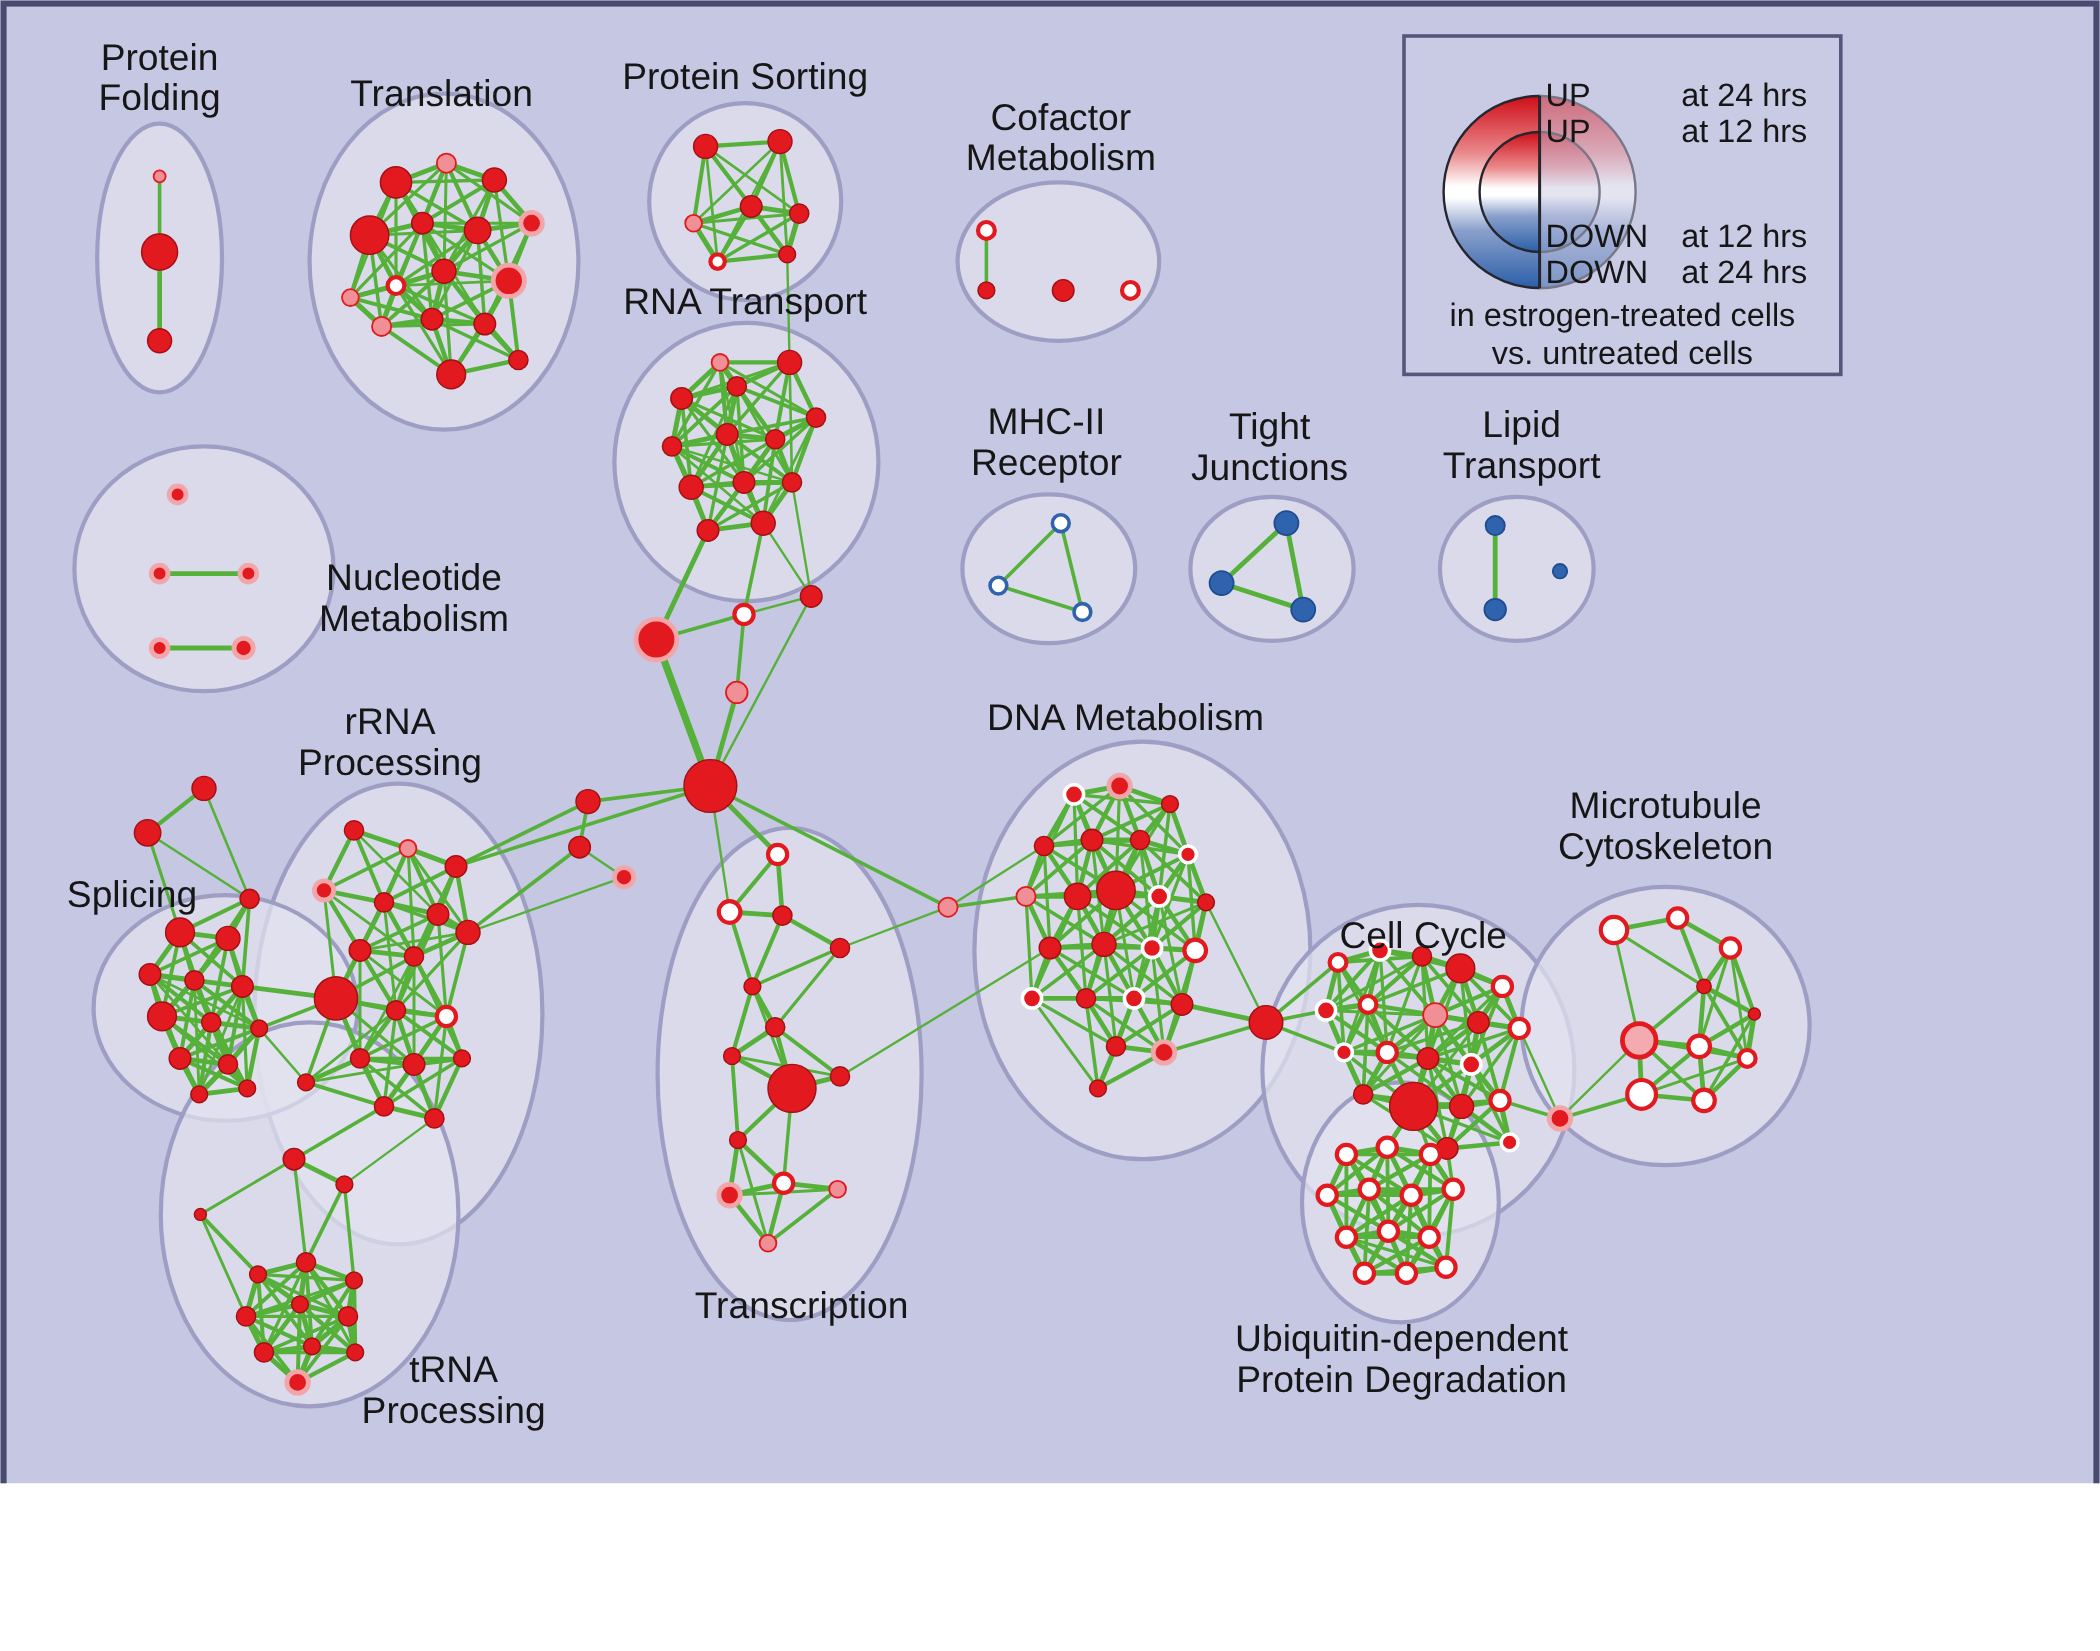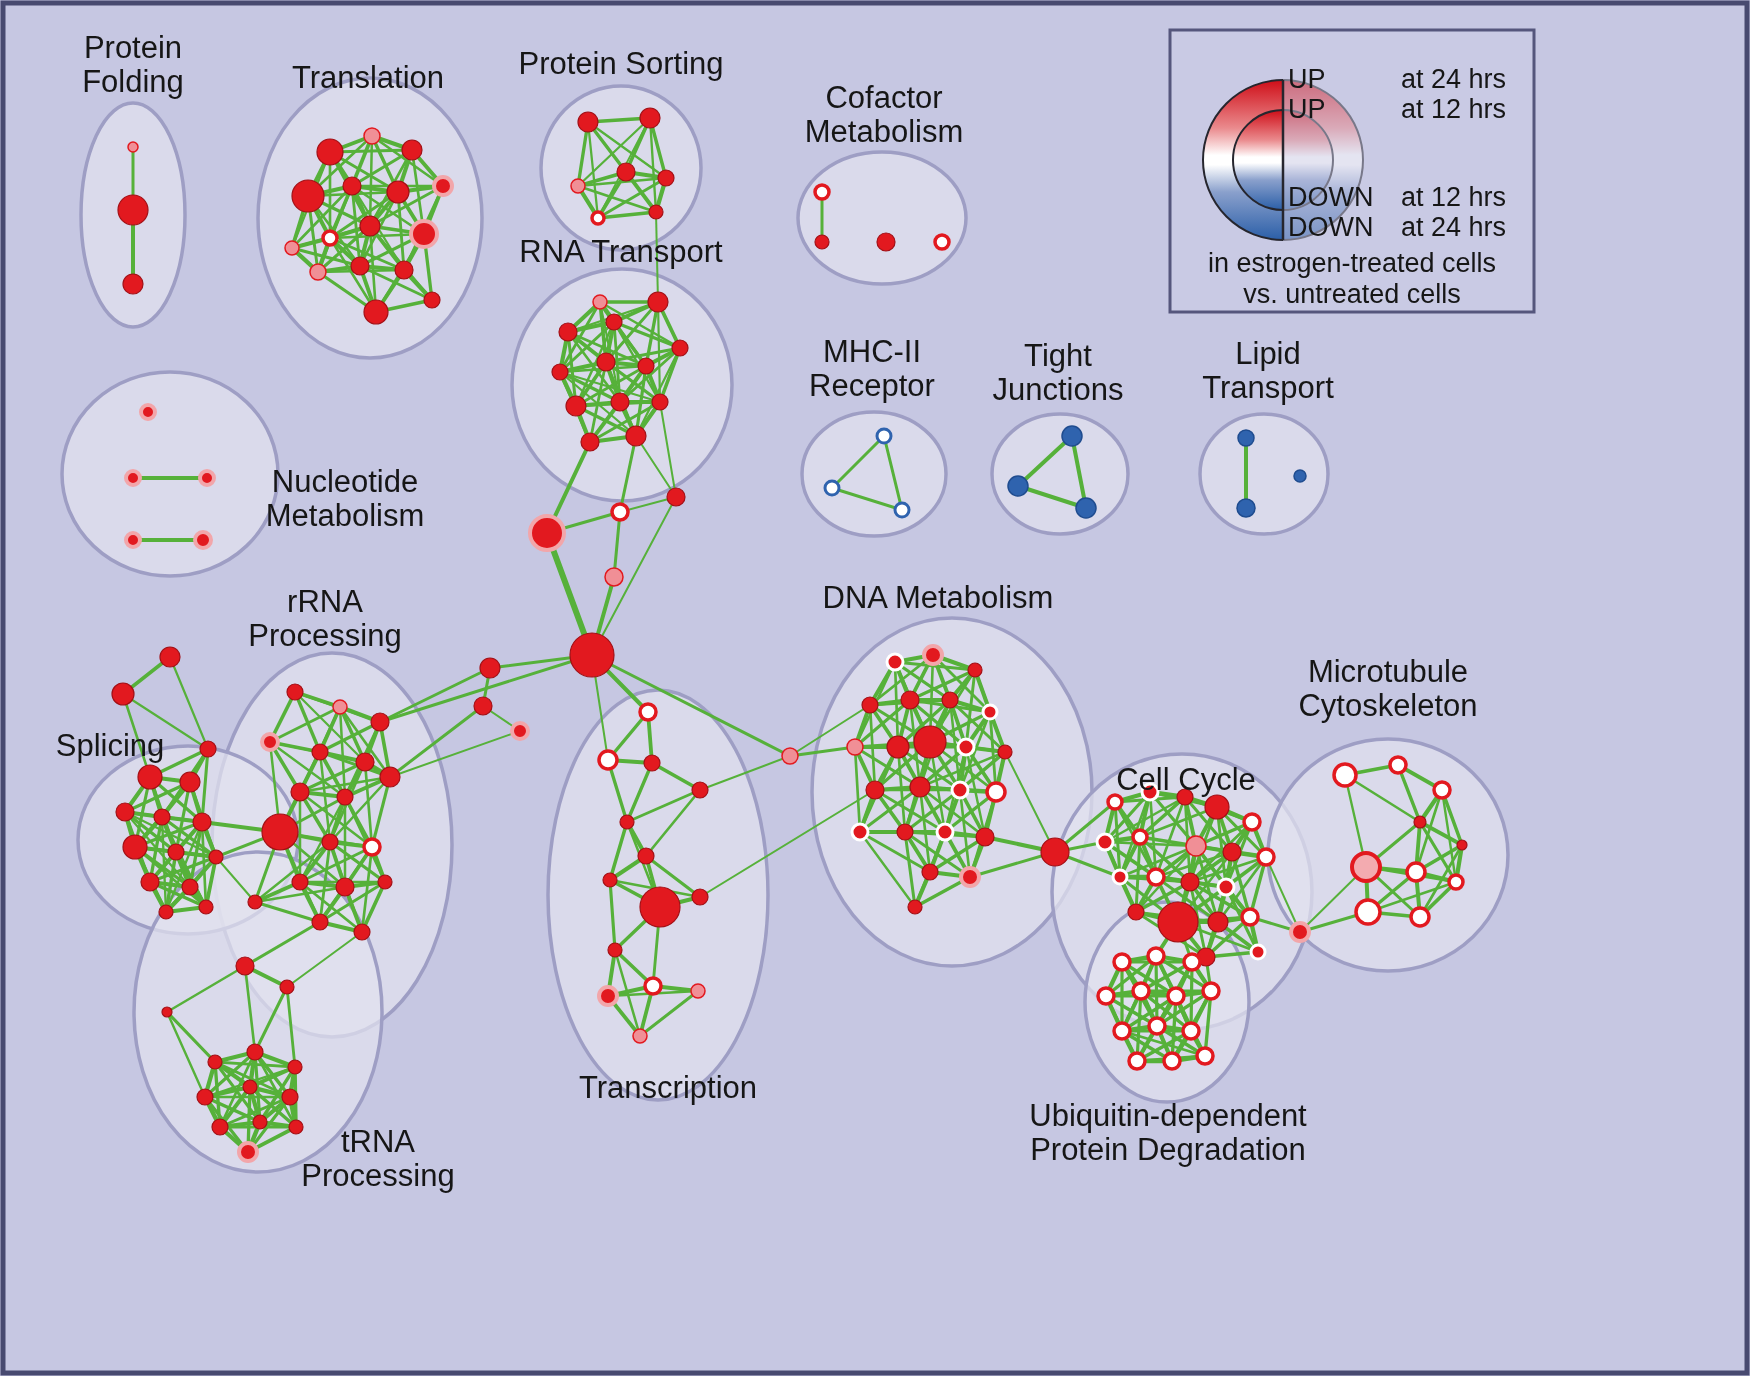--- a/index.html
+++ b/index.html
@@ -1,16 +1,16 @@
 <!DOCTYPE html>
 <html><head>
 <meta charset="utf-8">
 <style>
   html, body { margin: 0; padding: 0; background: #ffffff; }
-  #figure-wrap { width: 1750px; height: 1376px; }
+  #figure-wrap { width: 1750px; height: 1236px; }
   svg { display: block; font-family: "Liberation Sans", sans-serif; }
   text { fill: #161616; }
 </style>
 </head>
 <body>
 
 <div id="figure-wrap">
   <svg id="net" width="1750" height="1376" viewBox="0 0 1750 1376" xmlns="http://www.w3.org/2000/svg">
       <rect x="0" y="0" width="1750" height="1376" fill="#c6c7e2"></rect>
       <rect x="3" y="3" width="1744" height="1370" fill="none" stroke="#484a70" stroke-width="5"></rect>

